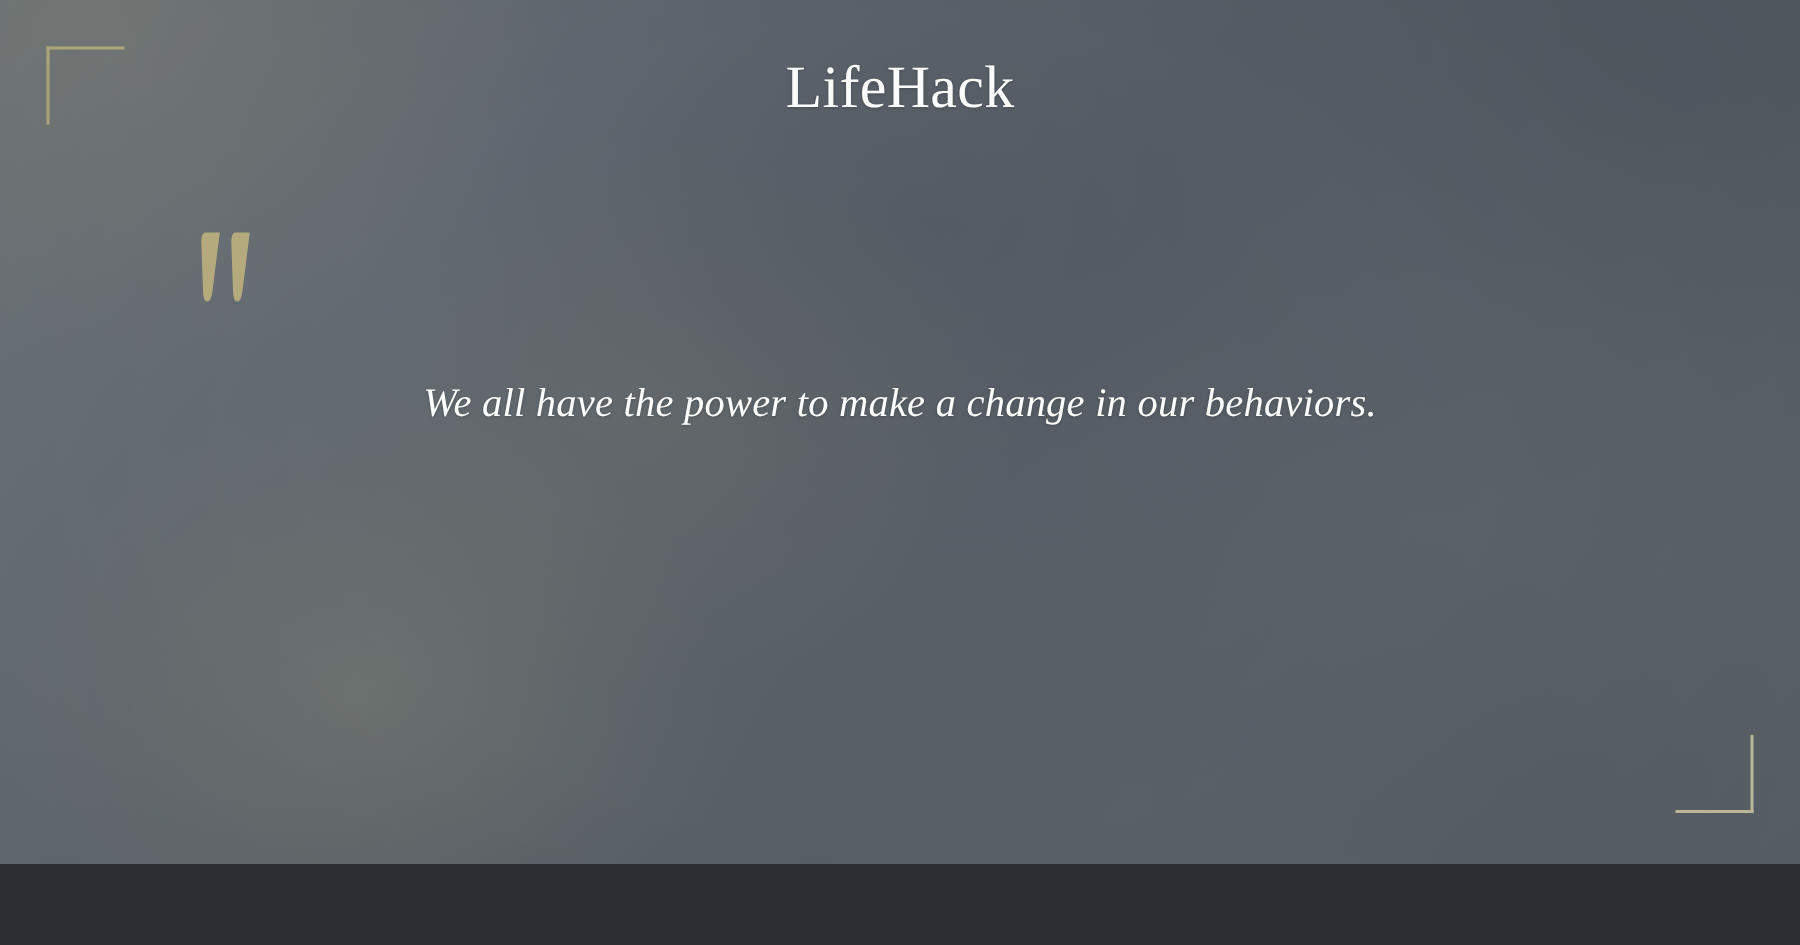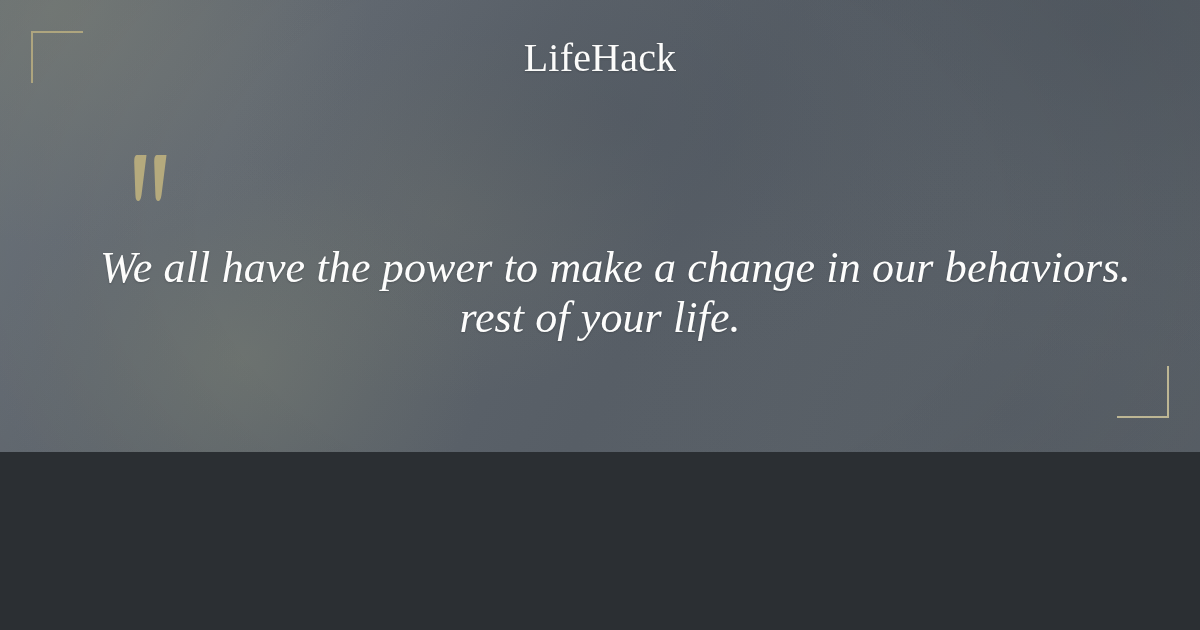--- a/index.html
+++ b/index.html
@@ -5,21 +5,21 @@
 <style>
   html, body {
     margin: 0;
     padding: 0;
     background: #2b2f33;
   }
 
   #card {
     position: relative;
     width: 1200px;
-    height: 452px;
+    height: 576px;
     overflow: hidden;
     background-color: #14532d;
     font-family: "Liberation Serif", "DejaVu Serif", serif;
     -webkit-font-smoothing: antialiased;
   }
 
   
   .bg-layer {
     position: absolute;
     inset: 0;
@@ -151,21 +151,21 @@
     left: 100px;
     top: 243px;
     width: 1000px;
     text-align: center;
   }
   .quote-text {
     margin: 0;
     font-family: "Liberation Serif", "DejaVu Serif", serif;
     font-style: italic;
     font-weight: 400;
-    font-size: 44px;
+    font-size: 27px;
     line-height: 50px;
     color: #fdfdfc;
     letter-spacing: 0.1px;
     text-shadow: 0 1px 2px rgba(30,34,38,0.28);
   }
   .quote-line { display: block; white-space: nowrap; }
   .quote-line.l1 { letter-spacing: 0.15px; }
 </style>
 </head>
 <body>
@@ -189,17 +189,16 @@
   <div class="quote-mark">
     <svg width="70" height="80" viewBox="0 0 70 80" aria-hidden="true">
       <path d="M10.5 5 L20.5 5 L15.5 45 Q14.6 51 12.2 51 Q9.6 51 9.4 45 L8.2 12 Q8.0 5.8 10.5 5 Z" fill="#b5aa7d"></path>
       <path d="M30.5 5 L40.5 5 L35.5 45 Q34.6 51 32.2 51 Q29.6 51 29.4 45 L28.2 12 Q28.0 5.8 30.5 5 Z" fill="#b5aa7d"></path>
     </svg>
   </div>
 
   <div class="quote-block">
     <p class="quote-text">
       <span class="quote-line l1">We  all have the power to make a change in our behaviors.</span>
-      <span class="quote-line l3">rest of your life.</span>
     </p>
   </div>
 
 </div>
 
 </body></html>

